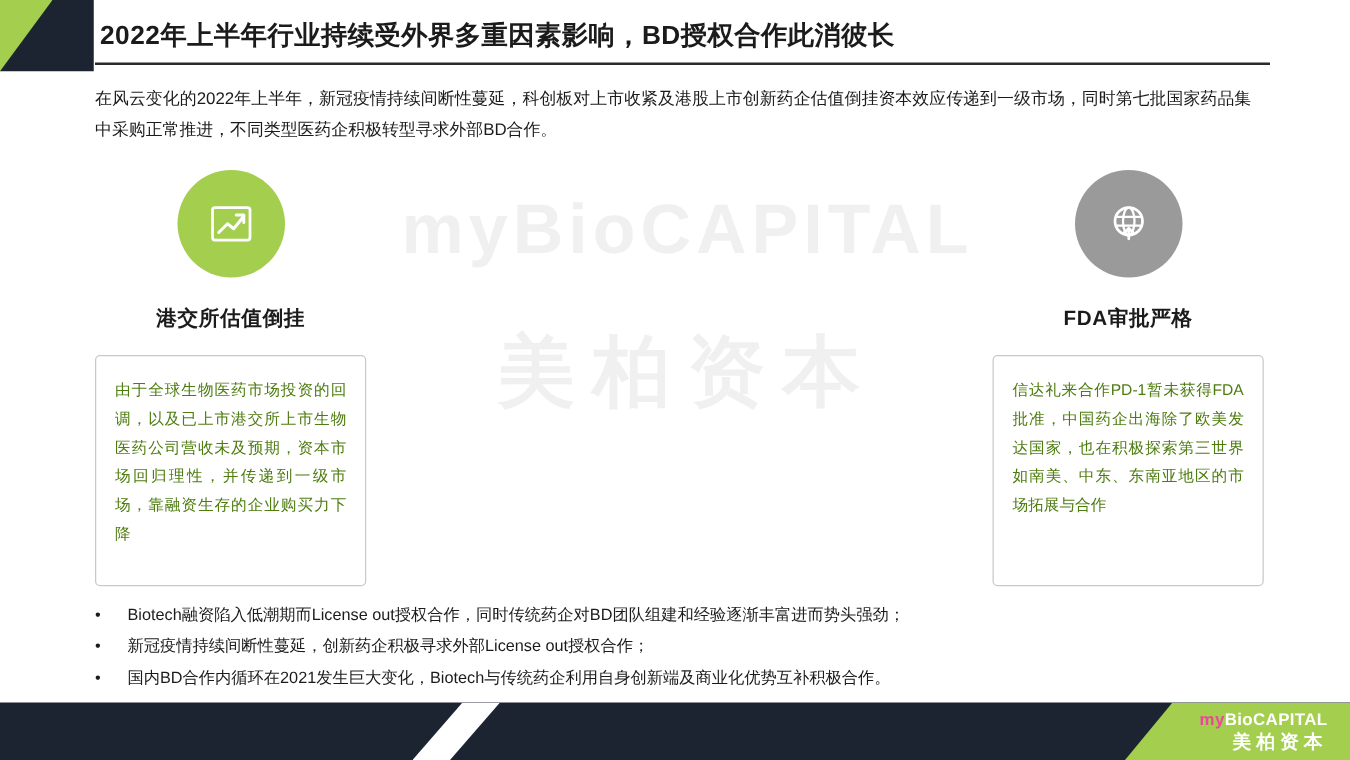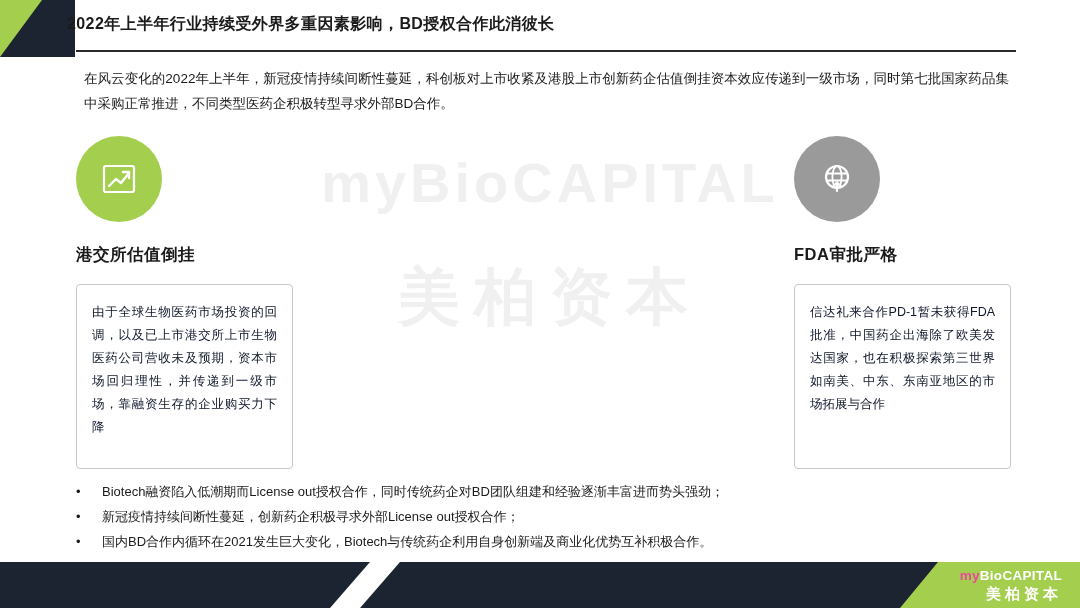--- a/index.html
+++ b/index.html
@@ -41,23 +41,23 @@
     position: absolute;
     left: 0;
     top: 0;
     width: 75px;
     height: 57px;
     background: #a4ce4e;
     clip-path: polygon(0 0, 42px 0, 0 57px);
   }
   .header-title {
     position: absolute;
-    left: 67px;
+    left: 80px;
     top: 14px;
-    font-size: 16px;
+    font-size: 21px;
     font-weight: bold;
     color: #1b1b1b;
     letter-spacing: 0.4px;
     white-space: nowrap;
   }
   .header-rule {
     position: absolute;
     left: 76px;
     top: 50px;
     width: 940px;
@@ -67,21 +67,20 @@
   
   .intro {
     position: absolute;
     left: 76px;
     top: 66px;
     width: 925px;
     font-size: 13.5px;
     line-height: 25px;
     color: #1b1b1b;
     text-align: justify;
-    margin-left: 8px;
   }
   
   .watermark {
     position: absolute;
     left: 190px;
     top: 150px;
     width: 720px;
     text-align: center;
     font-size: 56px;
     font-weight: bold;
@@ -102,21 +101,21 @@
     left: 76px;
     top: 136px;
     width: 935px;
     display: flex;
     justify-content: space-between;
   }
   .col {
     width: 217px;
     display: flex;
     flex-direction: column;
-    align-items: flex-start;
+    align-items: center;
   }
   .circle {
     width: 86px;
     height: 86px;
     border-radius: 50%;
     display: flex;
     align-items: center;
     justify-content: center;
   }
   .col-title {
@@ -129,21 +128,21 @@
   .card {
     margin-top: 18px;
     width: 100%;
     height: 185px;
     border: 1px solid #c9c9c9;
     border-radius: 4px;
     box-sizing: border-box;
     padding: 16px 15px 10px 15px;
     font-size: 12.5px;
     line-height: 23px;
-    color: #0f172a;
+    color: #4d7c0f;
     background: transparent;
     text-align: justify;
   }
   
   .bullets {
     position: absolute;
     left: 76px;
     top: 480px;
     width: 930px;
   }

